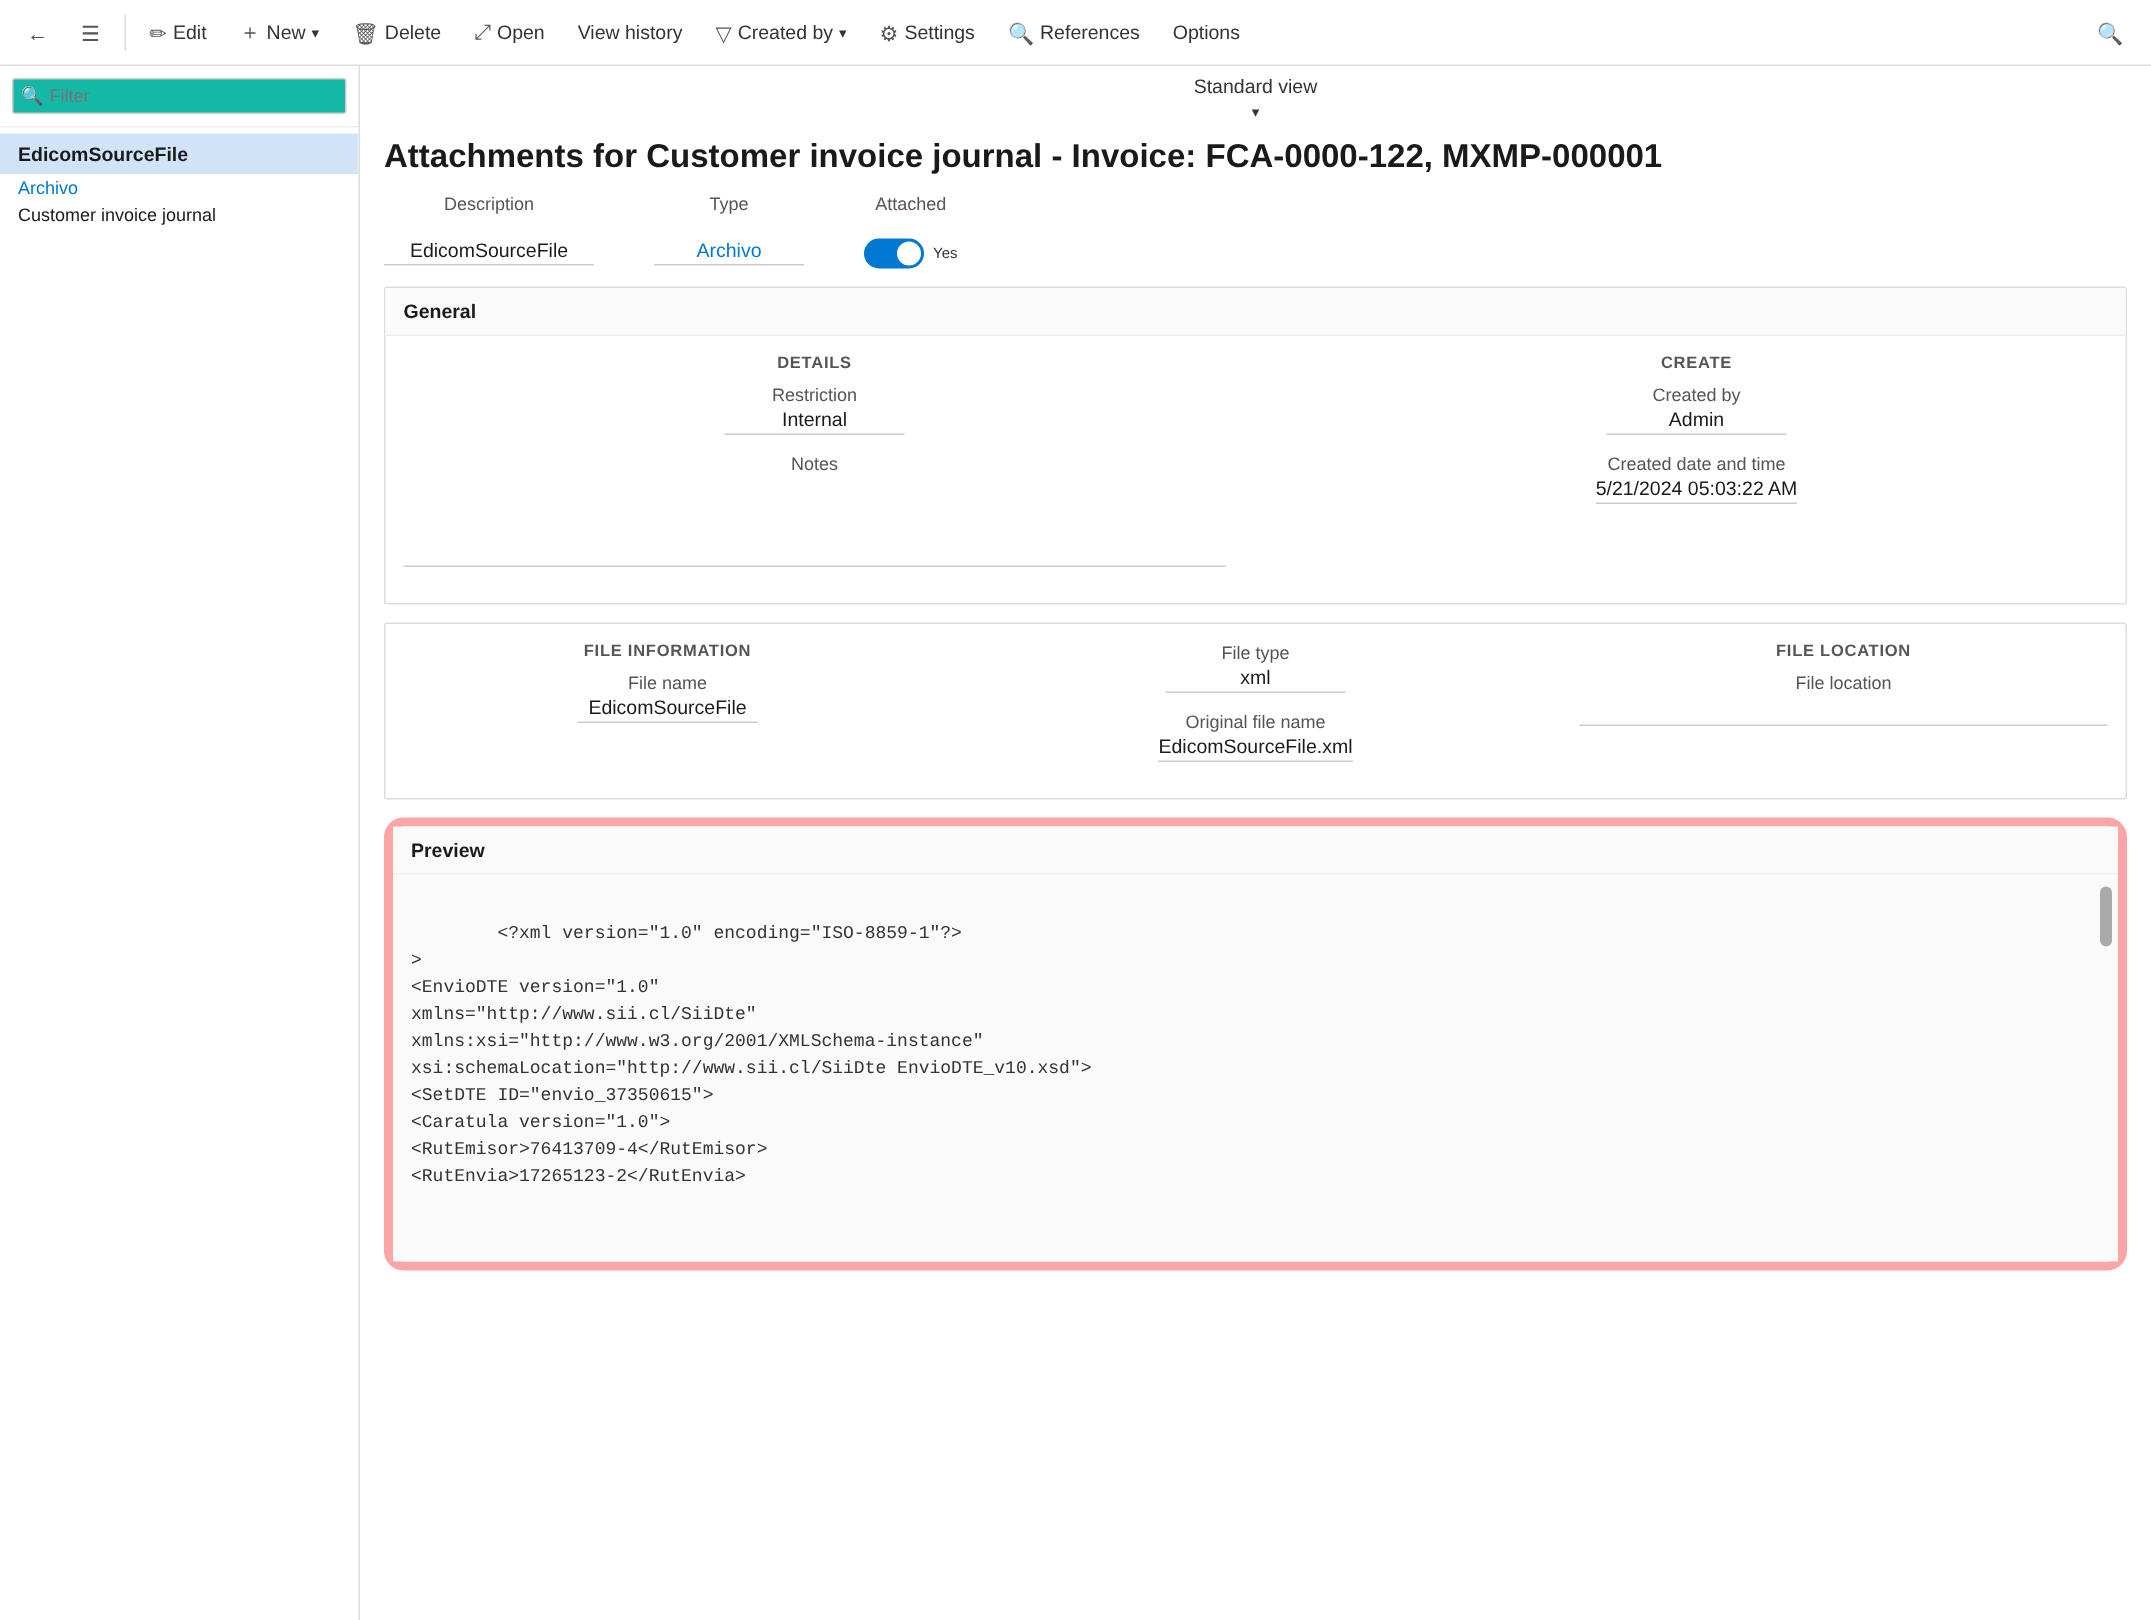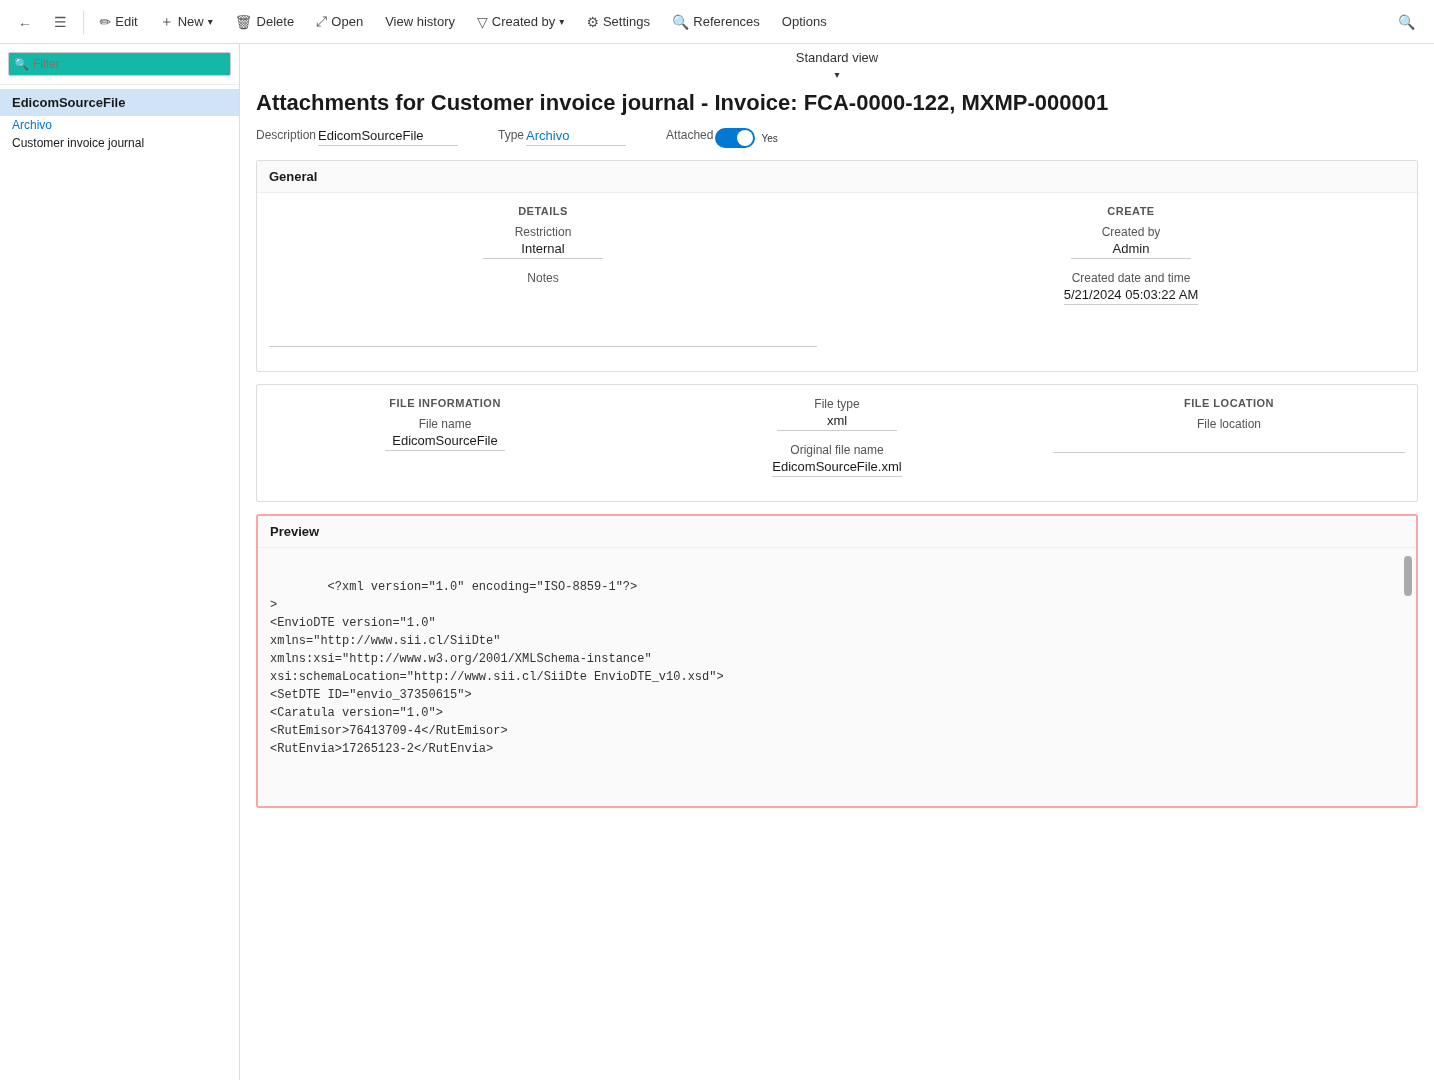--- a/index.html
+++ b/index.html
@@ -64,21 +64,21 @@
     
     .page-title {
       padding: 4px 16px 12px 16px; font-size: 22px; font-weight: 600;
       color: #1a1a1a; flex-shrink: 0;
     }
 
     
     .desc-row {
       padding: 0 16px 12px 16px; display: flex; align-items: flex-start; gap: 40px; flex-shrink: 0;
     }
-    .desc-field { display: flex; flex-direction: row; gap: 2px; }
+    .desc-field { display: flex; flex-direction: column; gap: 16px; text-align: center; }
     .desc-field label { font-size: 12px; color: #555; }
     .desc-field .val { font-size: 13px; color: #1a1a1a; border-bottom: 1px solid #ccc; padding-bottom: 2px; min-width: 140px; }
     .desc-field .val-link { font-size: 13px; color: #0078d4; border-bottom: 1px solid #ccc; padding-bottom: 2px; min-width: 100px; cursor: pointer; }
 
     
     .toggle-wrap { display: flex; align-items: center; gap: 6px; }
     .toggle {
       width: 40px; height: 20px; background: #0078d4; border-radius: 10px;
       position: relative; cursor: pointer; flex-shrink: 0;
     }
@@ -98,21 +98,21 @@
     }
     .section-body { padding: 12px; text-align: center; }
     .section-cols { display: flex; gap: 40px; }
     .section-col { flex: 1; }
     .field-label { font-size: 11px; font-weight: 600; color: #555; text-transform: uppercase; letter-spacing: 0.5px; margin-bottom: 8px; }
     .field { margin-bottom: 12px; }
     .field > .f-label { font-size: 12px; color: #555; margin-bottom: 2px; }
     .field > .f-value { font-size: 13px; color: #1a1a1a; border-bottom: 1px solid #ccc; padding-bottom: 2px; min-width: 120px; display: inline-block; }
 
     
-    .preview-section { border: 2px solid #fca5a5; margin: 0 16px 12px 16px; border-radius: 3px; flex-shrink: 0; }
+    .preview-section { border: 6px solid #fca5a5; margin: 0 16px 12px 16px; border-radius: 13px; flex-shrink: 0; }
     .preview-body {
       padding: 12px; background: #fafafa;
       font-family: 'Courier New', monospace; font-size: 12px; color: #333;
       max-height: 260px; overflow-y: auto; position: relative;
       white-space: pre-wrap; line-height: 1.5;
     }
     .preview-scrollbar {
       position: absolute; right: 4px; top: 8px; width: 8px;
       height: 40px; background: #aaa; border-radius: 4px;
     }

